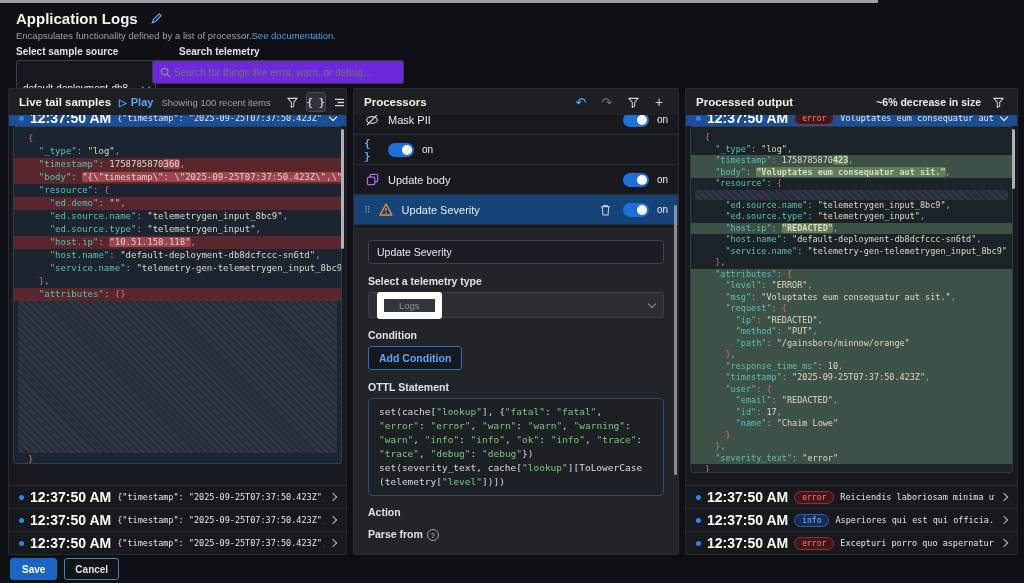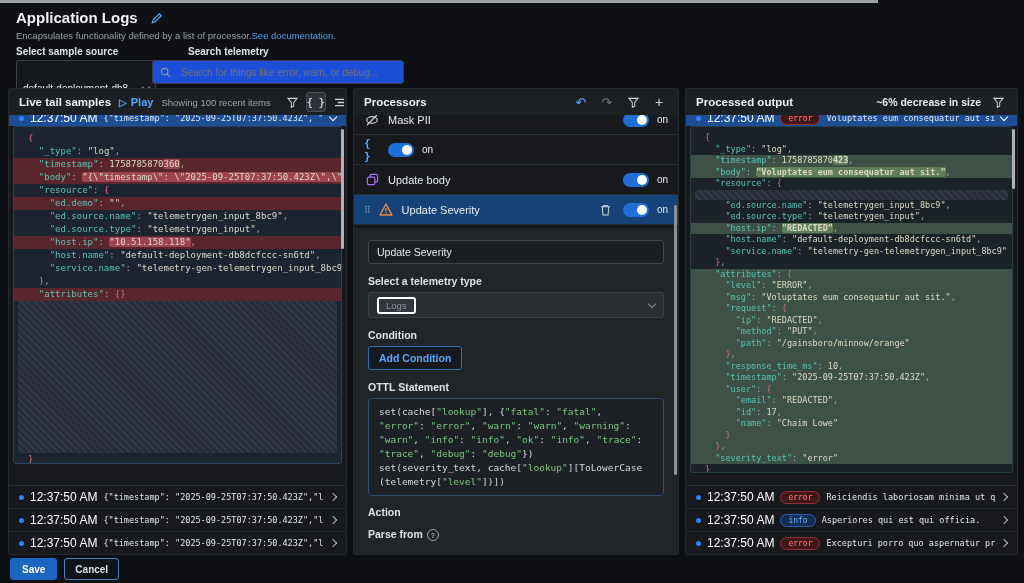--- a/index.html
+++ b/index.html
@@ -2,32 +2,32 @@
 <html><head>
 <meta charset="utf-8">
 <style>
   html,body{margin:0;padding:0;background:#000;}
   .stage{position:relative;width:1024px;height:583px;background:#0e1013;overflow:hidden;
          font-family:"Liberation Sans",sans-serif;color:#e6e6e6;}
   .top-strip{position:absolute;top:0;left:0;width:878px;height:3px;background:#b9bcc0;opacity:.85;}
 
   
   .app-header{position:absolute;top:3px;left:0;right:0;height:84px;}
-  .title-row{position:absolute;top:6px;left:16px;display:flex;gap:10px;}
+  .title-row{position:absolute;top:6px;left:16px;display:flex;align-items:center;gap:10px;}
   .page-title{font-size:15px;font-weight:bold;color:#f2f3f4;}
   .subtitle-row{position:absolute;top:27px;left:16px;font-size:9.5px;color:#9aa0a6;}
   .doc-link{color:#4a9eed;cursor:pointer;}
   .ctl-label{font-size:10px;font-weight:bold;color:#dfe2e5;}
   .lbl-source{position:absolute;top:43px;left:16px;}
-  .lbl-search{position:absolute;top:43px;left:165px;padding-left:23px;}
+  .lbl-search{position:absolute;top:43px;left:156px;padding-left:23px;}
   .src-select{position:absolute;top:57px;left:16px;width:126px;height:22px;background:#15181c;
     border:1px solid #3c4046;border-radius:3px;display:flex;align-items:center;padding:16px 6px;gap:4px;cursor:pointer;}
   .src-value{flex:1;font-size:10px;color:#e8eaed;white-space:nowrap;overflow:hidden;}
-  .search-box{position:absolute;top:57px;left:152px;width:236px;height:22px;background:#1d4ed8;
-    border:1px solid #3c4046;border-radius:3px;display:flex;align-items:center;padding:0 7px;gap:8px;}
+  .search-box{position:absolute;top:57px;left:152px;width:236px;height:22px;background:#6d28d9;
+    border:1px solid #3c4046;border-radius:3px;display:flex;align-items:center;padding:0 7px;gap:1px;}
   .search-box input{flex:1;background:transparent;border:none;outline:none;color:#cfd3d8;font-size:10px;
     font-family:"Liberation Sans",sans-serif;}
   .search-box input::placeholder{color:#6e747b;}
 
   
   .panel{position:absolute;top:88px;bottom:28px;background:#17191d;border:1px solid #26292e;border-radius:2px;overflow:hidden;}
   .panel-left{left:8px;width:337px;}
   .panel-mid{left:353px;width:324px;}
   .panel-right{left:685px;width:331px;}
   .panel-hd{position:absolute;top:0;left:0;right:0;height:27px;background:#1d2023;border-bottom:1px solid #2a2d31;
@@ -41,21 +41,21 @@
   .play-tri{font-size:10px;}
   .undo-ic{color:#58a6ff;font-size:13px;}
   .redo-ic{color:#6e7378;font-size:13px;}
   .plus-ic{font-size:14px;color:#cfd3d8;}
   .braces-ic{font-family:"DejaVu Sans Mono",monospace;font-size:10px;font-weight:bold;color:#cfd3d8;}
   .size-note{font-size:10.5px;font-weight:bold;color:#e8eaed;white-space:nowrap;}
 
   
   .sel-strip{position:absolute;top:26px;left:0;right:0;height:11px;background:#1b4e94;overflow:hidden;}
   .sel-strip .row-inner{display:flex;align-items:center;gap:6px;height:20px;margin-top:-7px;padding:0 10px;}
-  .row-time{font-size:12px;font-weight:normal;color:#fff;white-space:nowrap;}
+  .row-time{font-size:14px;font-weight:bold;color:#fff;white-space:nowrap;}
   .row-text{flex:1;font-family:"DejaVu Sans Mono",monospace;font-size:8.5px;color:#e3e6ea;
     white-space:nowrap;overflow:hidden;}
   .dot{width:5px;height:5px;border-radius:50%;background:#2f81f7;flex:0 0 auto;}
   .chev{display:inline-block;width:5px;height:5px;border-right:1.5px solid currentColor;border-bottom:1.5px solid currentColor;}
   .chev-d{transform:rotate(45deg);margin-top:-2px;}
   .chev-r{transform:rotate(-45deg);}
   .chev-right-gray{color:#b7bcc2;}
 
   
   .json-view{position:absolute;left:4px;right:4px;overflow:hidden;border:1px solid #2a3f5c;border-radius:3px;
@@ -101,21 +101,21 @@
   .proc-ic{width:16px;display:flex;align-items:center;justify-content:center;flex:0 0 auto;}
 
   
   .proc-form{position:absolute;top:139px;left:0;right:0;bottom:0;background:#222528;padding:12px 14px;
     box-sizing:border-box;overflow:hidden;}
   .f-label{font-size:10.5px;font-weight:bold;color:#dfe2e5;margin-bottom:5px;}
   .f-input{width:100%;height:24px;background:#1a1d21;border:1px solid #40444a;border-radius:3px;color:#e8eaed;
     font-size:10.5px;padding:0 8px;box-sizing:border-box;font-family:"Liberation Sans",sans-serif;outline:none;margin-bottom:11px;}
   .f-select{height:24px;background:#2b2e33;border:1px solid #3c4046;border-radius:3px;display:flex;align-items:center;
     padding:0 8px;gap:6px;margin-bottom:11px;color:#6e747b;}
-  .tag-chip{border:2px solid #ffffff;background:#33373d;color:#8f949b;font-size:9.5px;border-radius:3px;padding:1px 7px;}
+  .tag-chip{border:7px solid #ffffff;background:#33373d;color:#8f949b;font-size:9.5px;border-radius:3px;padding:1px 15px;}
   .btn-outline{display:inline-flex;align-items:center;height:22px;padding:0 10px;border:1px solid #2f6fb5;border-radius:3px;
     color:#58a6ff;font-size:10.5px;font-weight:bold;background:#15181c;cursor:pointer;margin-bottom:11px;}
   .code-block{border:1px solid #2f4d6e;border-radius:4px;background:#1d2126;padding:6px 10px;margin-bottom:10px;
     font-family:"DejaVu Sans Mono",monospace;font-size:9.5px;line-height:14px;color:#d5d9de;}
   .c-str{color:#7ac77f;}
   .c-txt{color:#d5d9de;}
   .help-circ{display:inline-flex;align-items:center;justify-content:center;width:10px;height:10px;border:1px solid #9aa0a6;
     border-radius:50%;font-size:7px;color:#9aa0a6;margin-left:4px;vertical-align:middle;}
   .dd-chev{margin-left:auto;color:#8a9097;}
 

